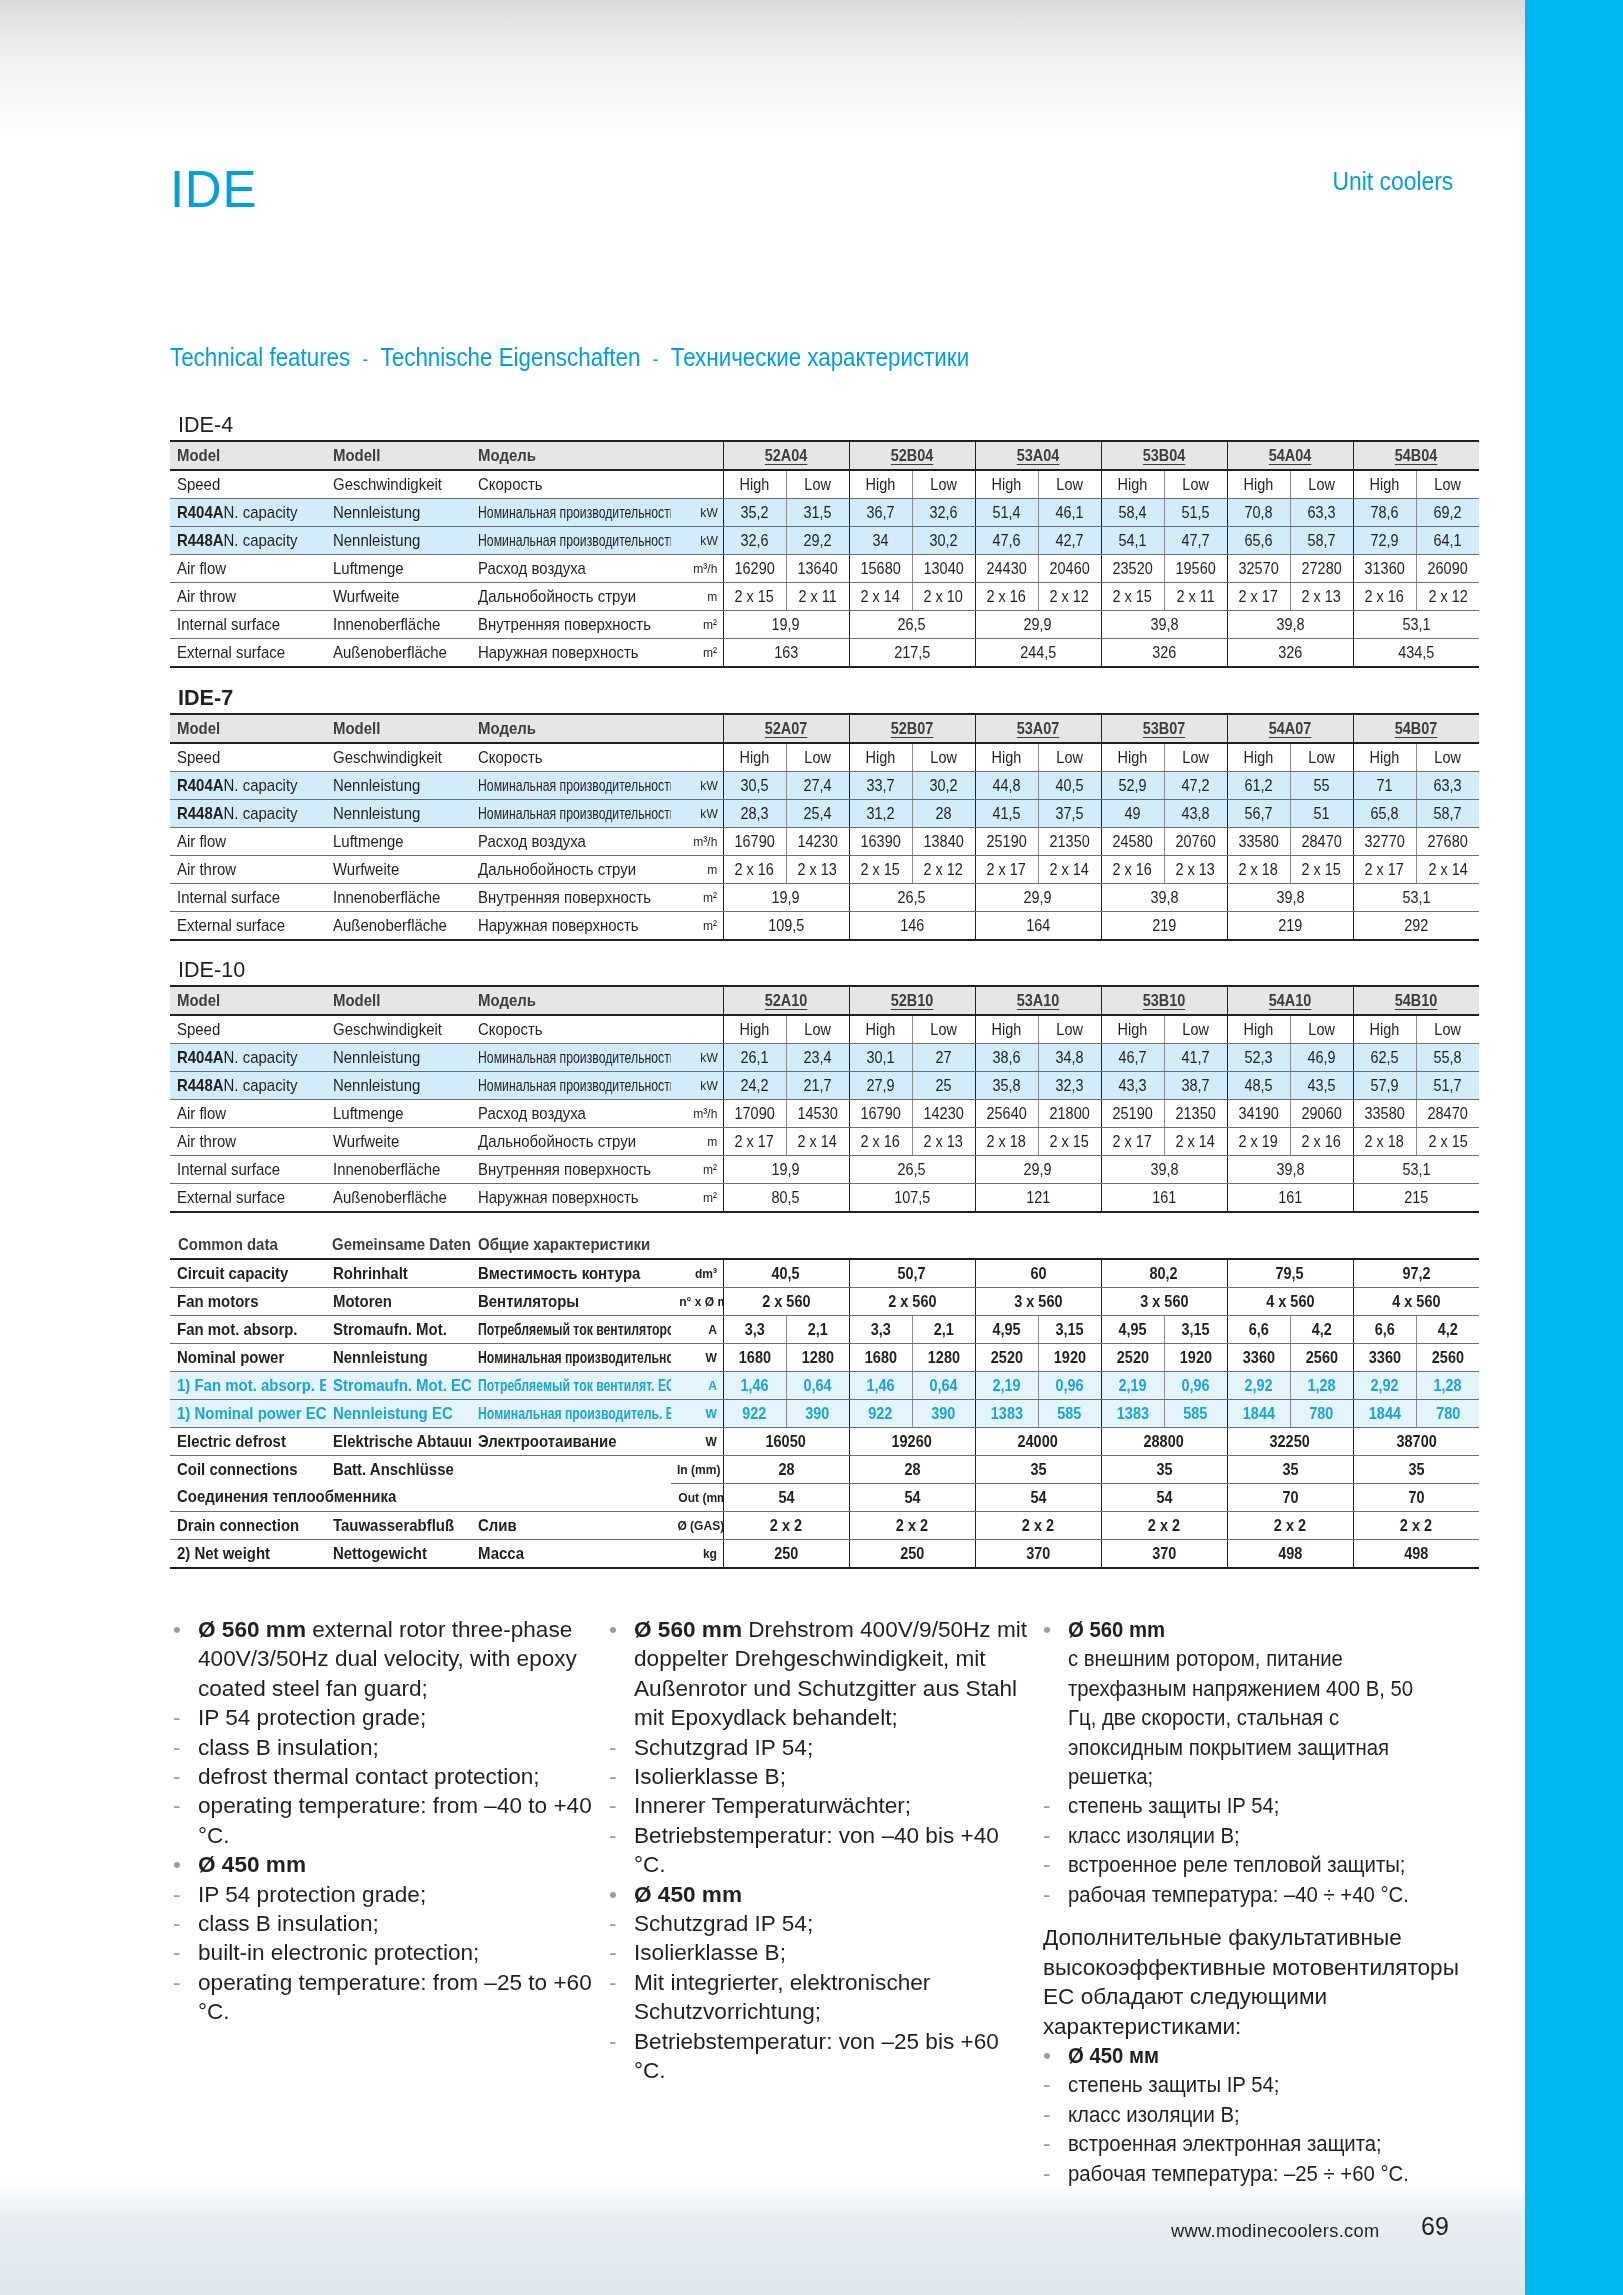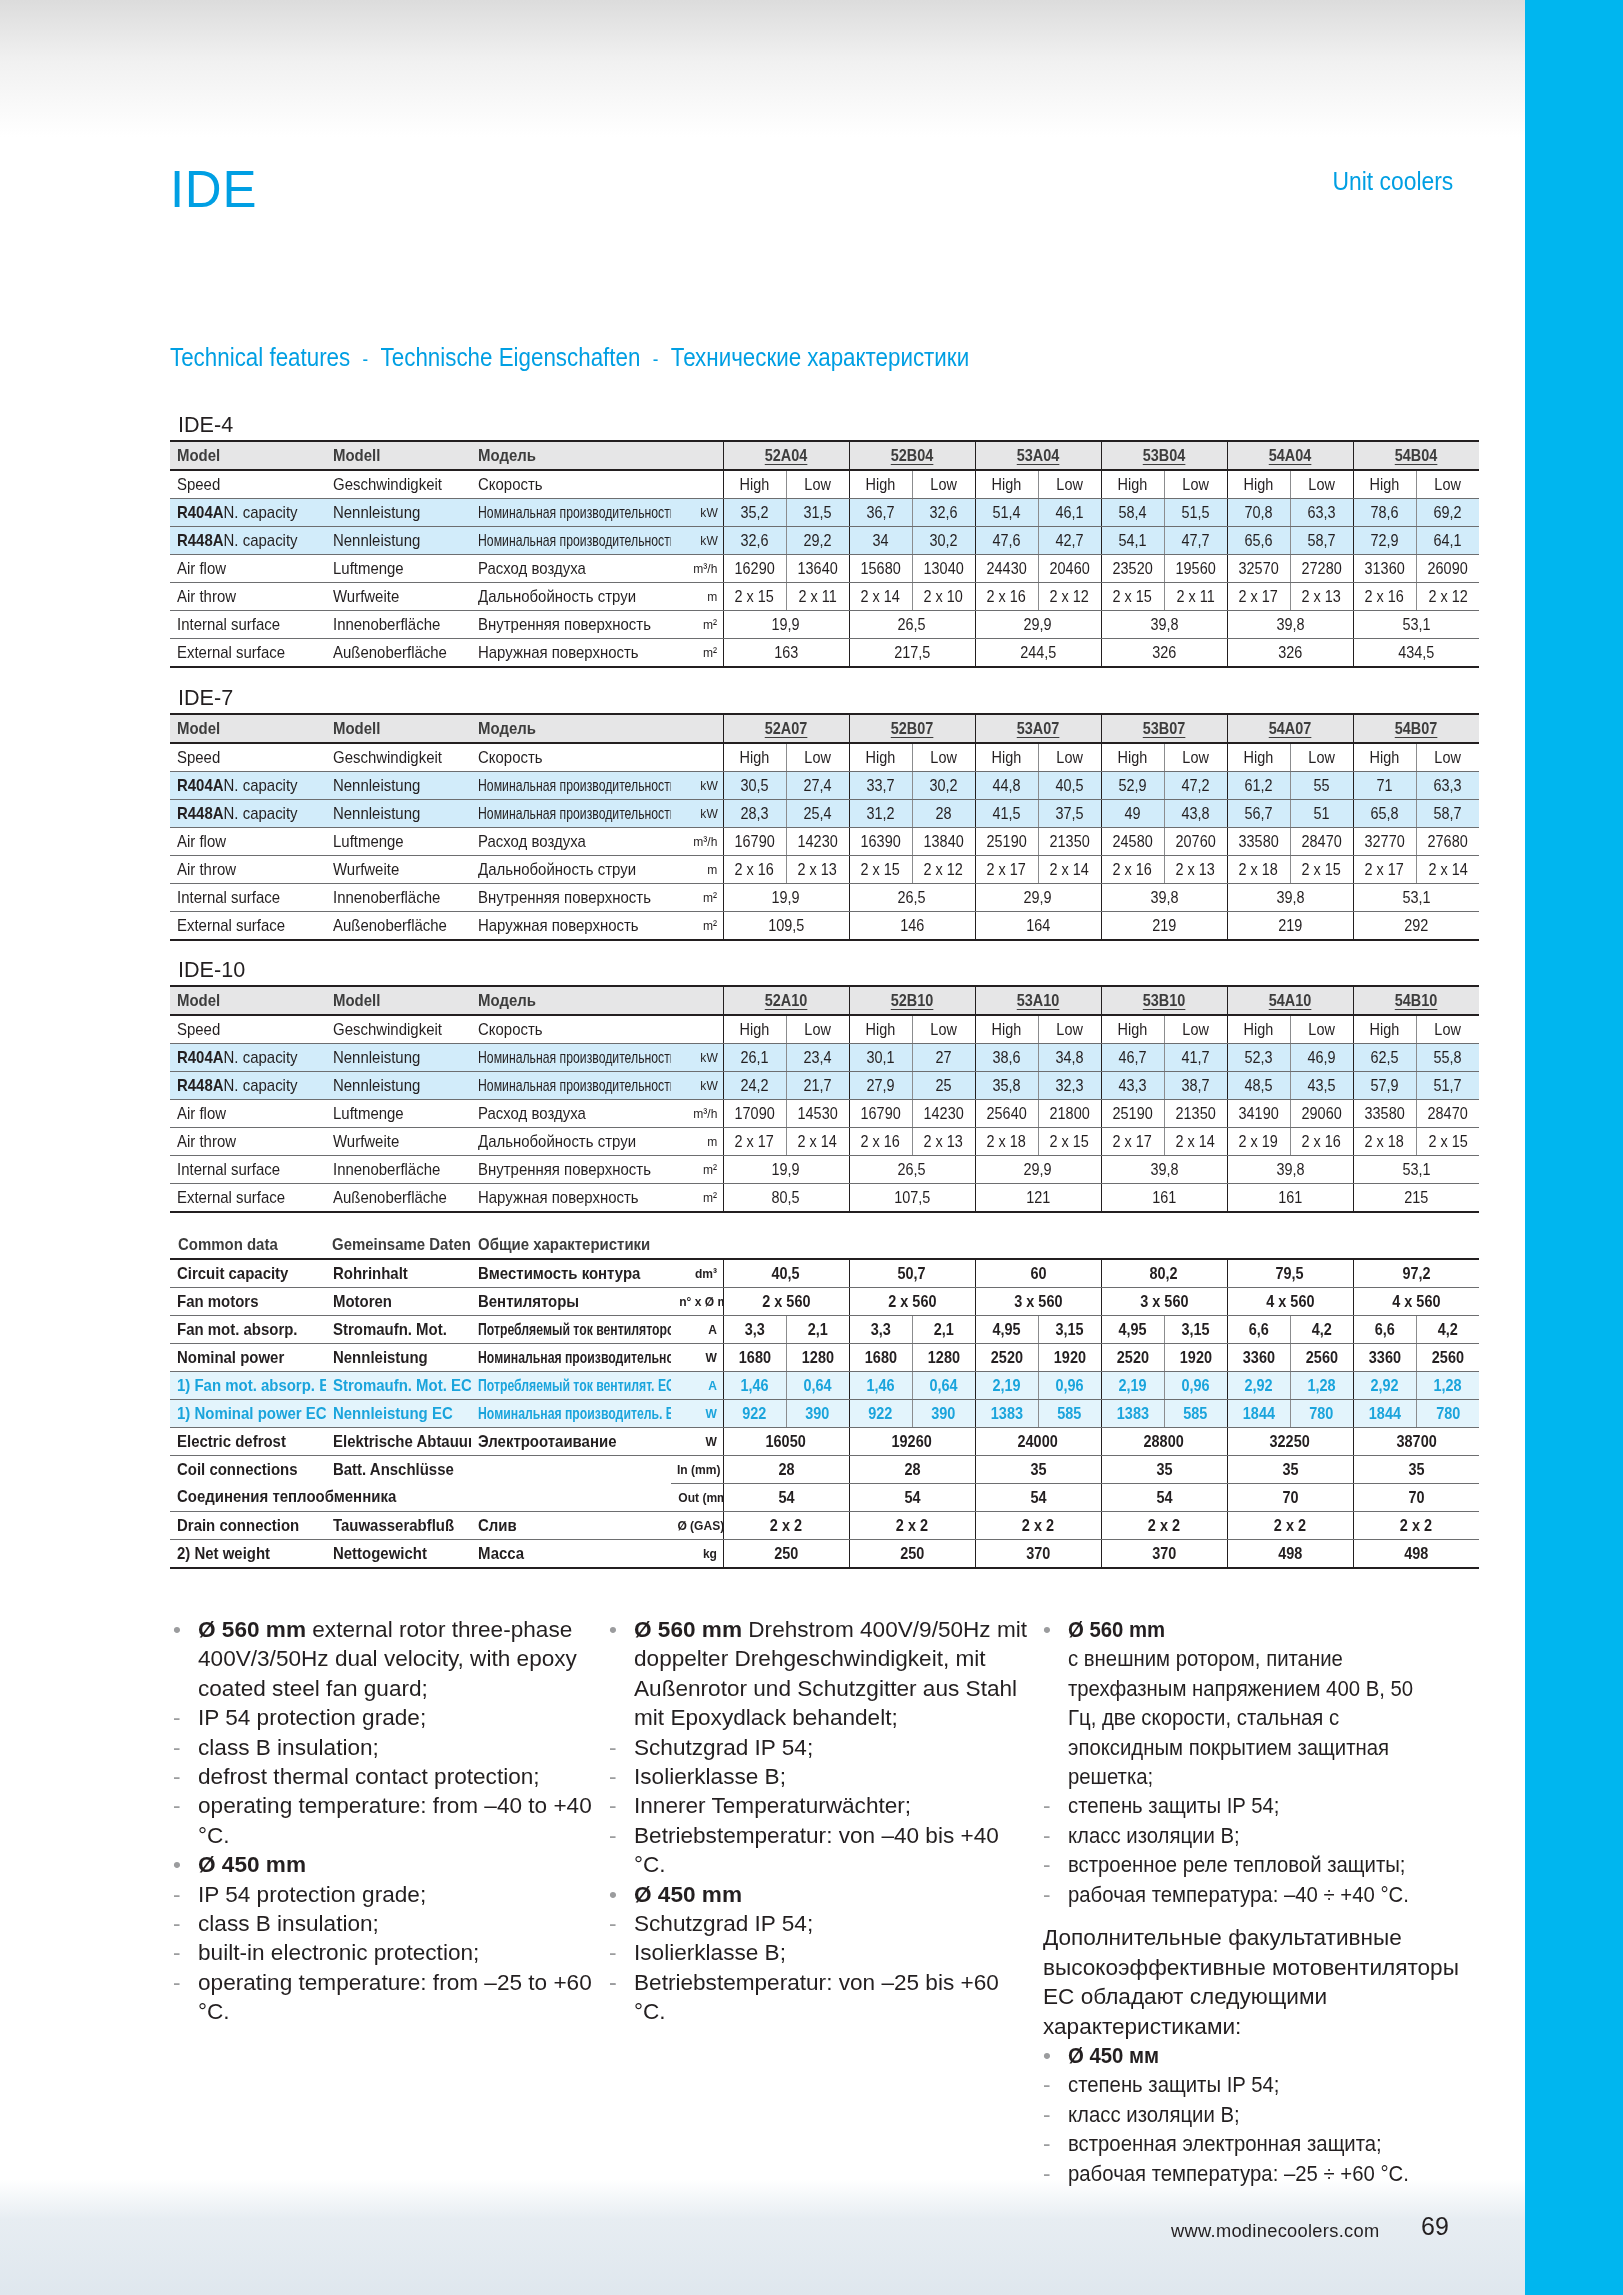--- a/index.html
+++ b/index.html
@@ -240,21 +240,21 @@
         <td class="v" colspan="2"><span>163</span></td>
         <td class="v" colspan="2"><span>217,5</span></td>
         <td class="v" colspan="2"><span>244,5</span></td>
         <td class="v" colspan="2"><span>326</span></td>
         <td class="v" colspan="2"><span>326</span></td>
         <td class="v" colspan="2"><span>434,5</span></td>
       </tr>
     </tbody>
   </table>
 
-<div class="table-title" style="top:685px;">IDE-7</div>
+<div class="table-title" style="top:685px;font-weight:bold;">IDE-7</div>
 <table class="spec" style="top:713px;">
     <colgroup>
       <col style="width:156px">
       <col style="width:145px">
       <col style="width:200px">
       <col style="width:52px">
       <col style="width:63px">
       <col style="width:63px">
       <col style="width:63px">
       <col style="width:63px">
@@ -743,21 +743,21 @@
   </div>
 <div class="col" style="left:609px;">
     <div class="item"><span class="mark">•</span><span class="t bold">Ø 560 mm</span><span class="t"> Drehstrom 400V/9/50Hz mit doppelter Drehgeschwindigkeit, mit Außenrotor und Schutzgitter aus Stahl mit Epoxydlack behandelt;</span></div>
     <div class="item"><span class="mark">-</span><span class="t">Schutzgrad IP 54;</span></div>
     <div class="item"><span class="mark">-</span><span class="t">Isolierklasse B;</span></div>
     <div class="item"><span class="mark">-</span><span class="t">Innerer Temperaturwächter;</span></div>
     <div class="item"><span class="mark">-</span><span class="t">Betriebstemperatur: von –40 bis +40 °C.</span></div>
     <div class="item"><span class="mark">•</span><span class="t bold">Ø 450 mm</span></div>
     <div class="item"><span class="mark">-</span><span class="t">Schutzgrad IP 54;</span></div>
     <div class="item"><span class="mark">-</span><span class="t">Isolierklasse B;</span></div>
-    <div class="item"><span class="mark">-</span></div>
+    <div class="item"><span class="mark">-</span><span class="t">Mit integrierter, elektronischer Schutzvorrichtung;</span></div>
     <div class="item"><span class="mark">-</span><span class="t">Betriebstemperatur: von –25 bis +60 °C.</span></div>
   </div>
 <div class="col ru" style="left:1043px;">
     <div class="item"><span class="mark">•</span><span class="t bold">Ø 560 mm</span><span class="t"> с внешним ротором, питание трехфазным напряжением 400 В, 50 Гц, две скорости, стальная с эпоксидным покрытием защитная решетка;</span></div>
     <div class="item"><span class="mark">-</span><span class="t">степень защиты IP 54;</span></div>
     <div class="item"><span class="mark">-</span><span class="t">класс изоляции B;</span></div>
     <div class="item"><span class="mark">-</span><span class="t">встроенное реле тепловой защиты;</span></div>
     <div class="item"><span class="mark">-</span><span class="t">рабочая температура: –40 ÷ +40 °C.</span></div>
     <div class="para">Дополнительные факультативные высокоэффективные мотовентиляторы EC обладают следующими характеристиками:</div>
     <div class="item"><span class="mark">•</span><span class="t bold">Ø 450 мм</span></div>

